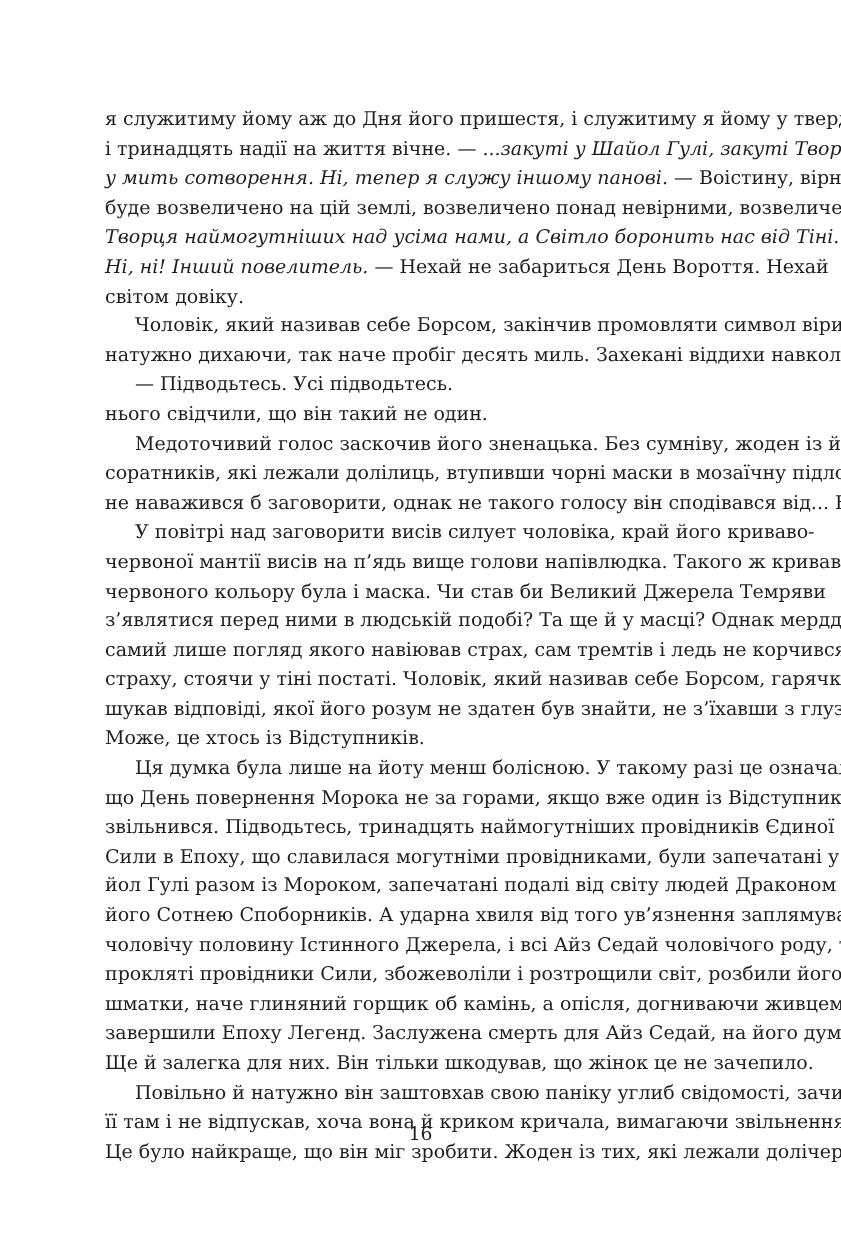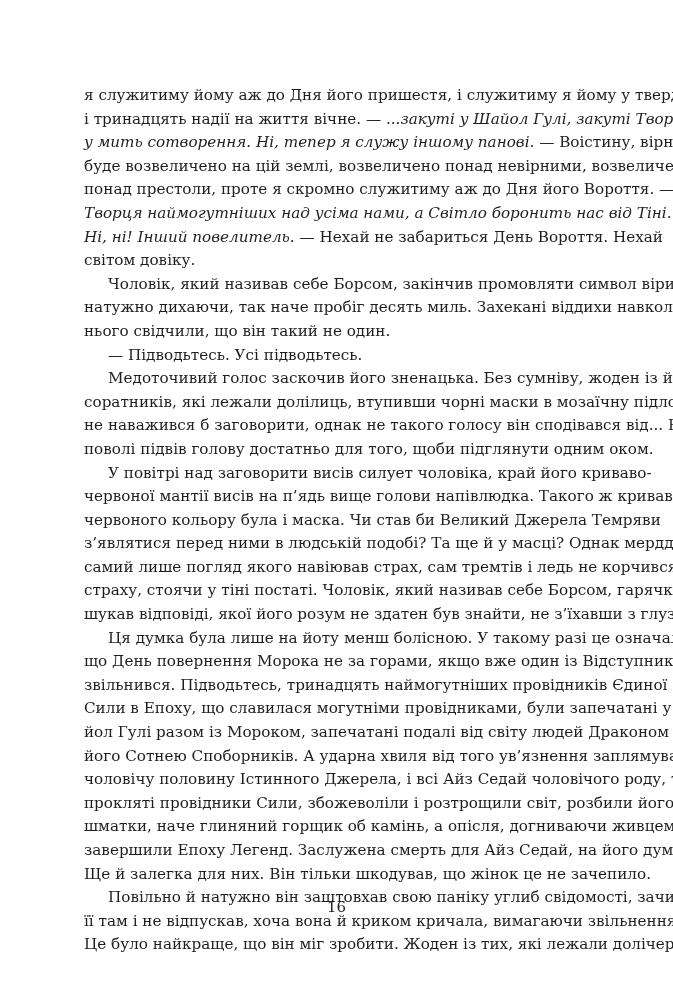--- a/index.html
+++ b/index.html
@@ -20,39 +20,38 @@
     }
   </style>
 </head>
 <body>
 
 <div class="page" id="page-body">
     <span class="line"><span>я служитиму йому аж до Дня його пришестя, і служитиму я йому у твердій</span></span>
     <span class="line"><span>і тринадцять надії на життя вічне. — </span><span class="it">...закуті у Шайол Гулі, закуті Творцем</span></span>
     <span class="line"><span class="it">у мить сотворення. Ні, тепер я служу іншому панові.</span><span> — Воістину, вірних</span></span>
     <span class="line"><span>буде возвеличено на цій землі, возвеличено понад невірними, возвеличено</span></span>
-    <span class="line"><span>понад престоли, проте я скромно служитиму аж до Дня його Вороття. — </span></span>
     <span class="line"><span class="it">Творця наймогутніших над усіма нами, а Світло боронить нас від Тіні.</span></span>
     <span class="line"><span class="it">Ні, ні! Інший повелитель.</span><span> — Нехай не забариться День Вороття. Нехай</span></span>
     <span class="line last"><span>світом довіку.</span></span>
     <span class="line indent"><span>Чоловік, який називав себе Борсом, закінчив промовляти символ віри,</span></span>
     <span class="line"><span>натужно дихаючи, так наче пробіг десять миль. Захекані віддихи навколо</span></span>
+    <span class="line indent last"><span>— Підводьтесь. Усі підводьтесь.</span></span>
     <span class="line last"><span>нього свідчили, що він такий не один.</span></span>
-    <span class="line indent last"><span>— Підводьтесь. Усі підводьтесь.</span></span>
     <span class="line indent"><span>Медоточивий голос заскочив його зненацька. Без сумніву, жоден із його</span></span>
     <span class="line"><span>соратників, які лежали долілиць, втупивши чорні маски в мозаїчну підлогу,</span></span>
     <span class="line"><span>не наважився б заговорити, однак не такого голосу він сподівався від... Він</span></span>
-    <span class="line last"><span>поволі підвів голову достатньо для того, щоби підглянути одним оком.</span></span>
     <span class="line indent"><span>У повітрі над заговорити висів силует чоловіка, край його криваво-</span></span>
     <span class="line"><span>червоної мантії висів на п’ядь вище голови напівлюдка. Такого ж криваво-</span></span>
     <span class="line"><span>червоного кольору була і маска. Чи став би Великий Джерела Темряви</span></span>
     <span class="line"><span>з’являтися перед ними в людській подобі? Та ще й у масці? Однак мерддраал,</span></span>
     <span class="line"><span>самий лише погляд якого навіював страх, сам тремтів і ледь не корчився від</span></span>
     <span class="line"><span>страху, стоячи у тіні постаті. Чоловік, який називав себе Борсом, гарячково</span></span>
     <span class="line"><span>шукав відповіді, якої його розум не здатен був знайти, не з’їхавши з глузду.</span></span>
+    <span class="line last"><span>Може, це хтось із Відступників.</span></span>
     <span class="line indent"><span>Ця думка була лише на йоту менш болісною. У такому разі це означало,</span></span>
     <span class="line"><span>що День повернення Морока не за горами, якщо вже один із Відступників</span></span>
     <span class="line"><span>звільнився. Підводьтесь, тринадцять наймогутніших провідників Єдиної</span></span>
     <span class="line"><span>Сили в Епоху, що славилася могутніми провідниками, були запечатані у Ша-</span></span>
     <span class="line"><span>йол Гулі разом із Мороком, запечатані подалі від світу людей Драконом та</span></span>
     <span class="line"><span>його Сотнею Споборників. А ударна хвиля від того ув’язнення заплямувала</span></span>
     <span class="line"><span>чоловічу половину Істинного Джерела, і всі Айз Седай чоловічого роду, ті</span></span>
     <span class="line"><span>прокляті провідники Сили, збожеволіли і розтрощили світ, розбили його на</span></span>
     <span class="line"><span>шматки, наче глиняний горщик об камінь, а опісля, догниваючи живцем,</span></span>
     <span class="line"><span>завершили Епоху Легенд. Заслужена смерть для Айз Седай, на його думку.</span></span>

